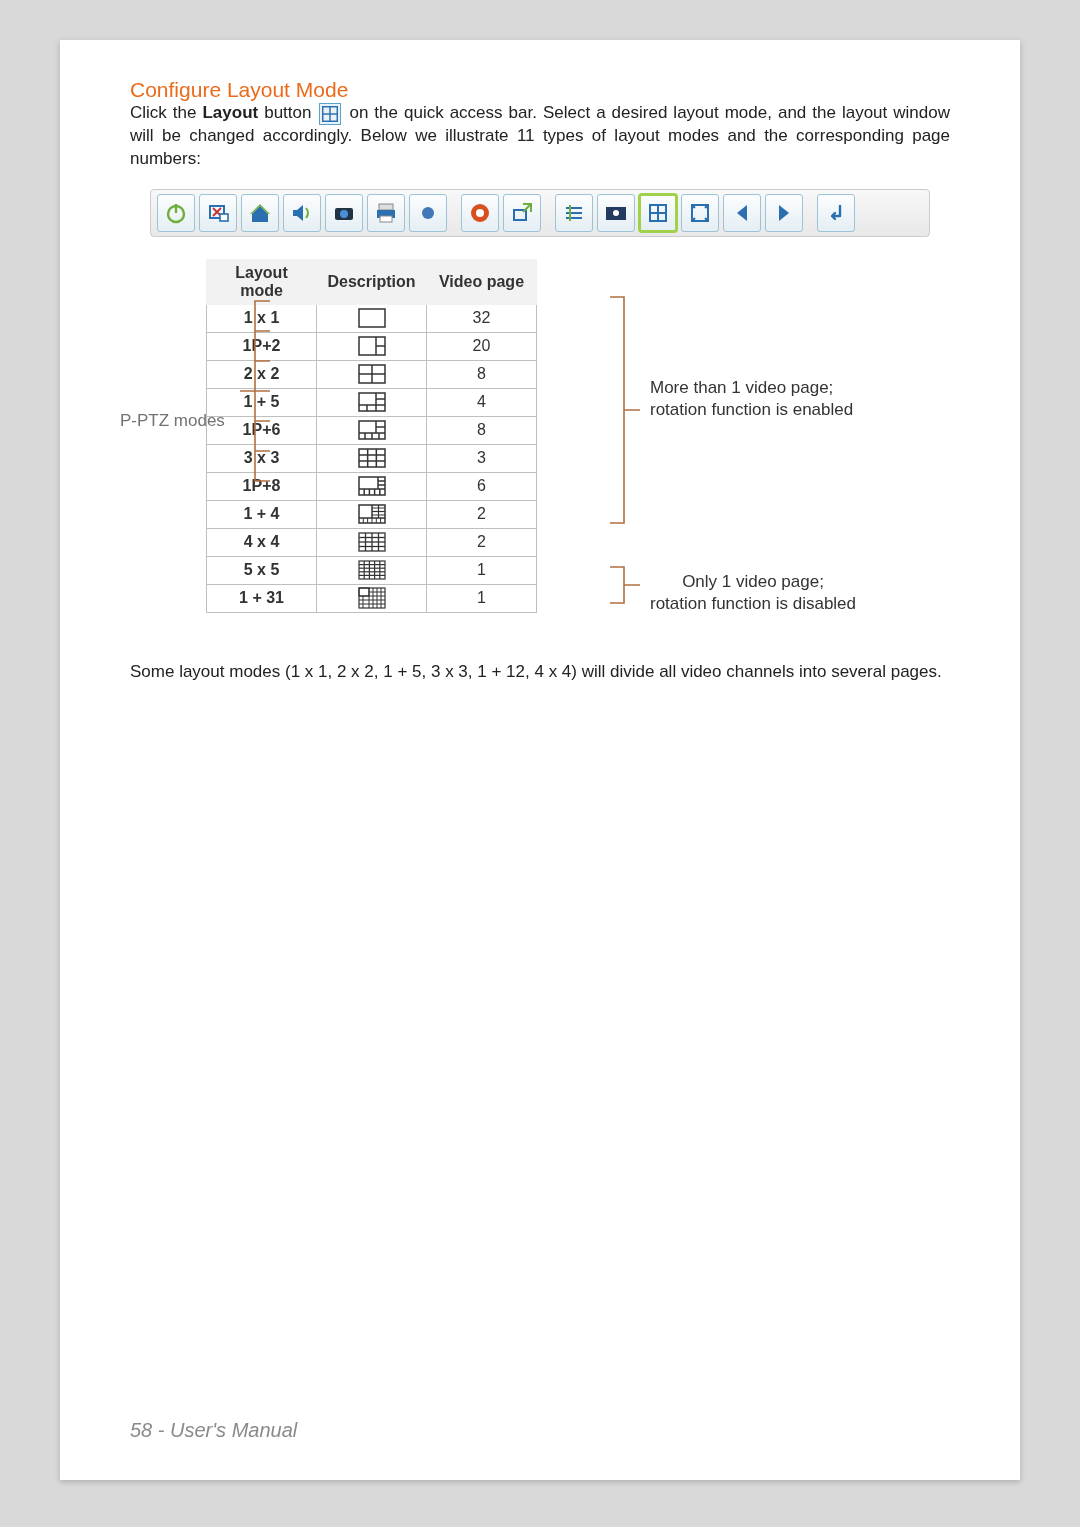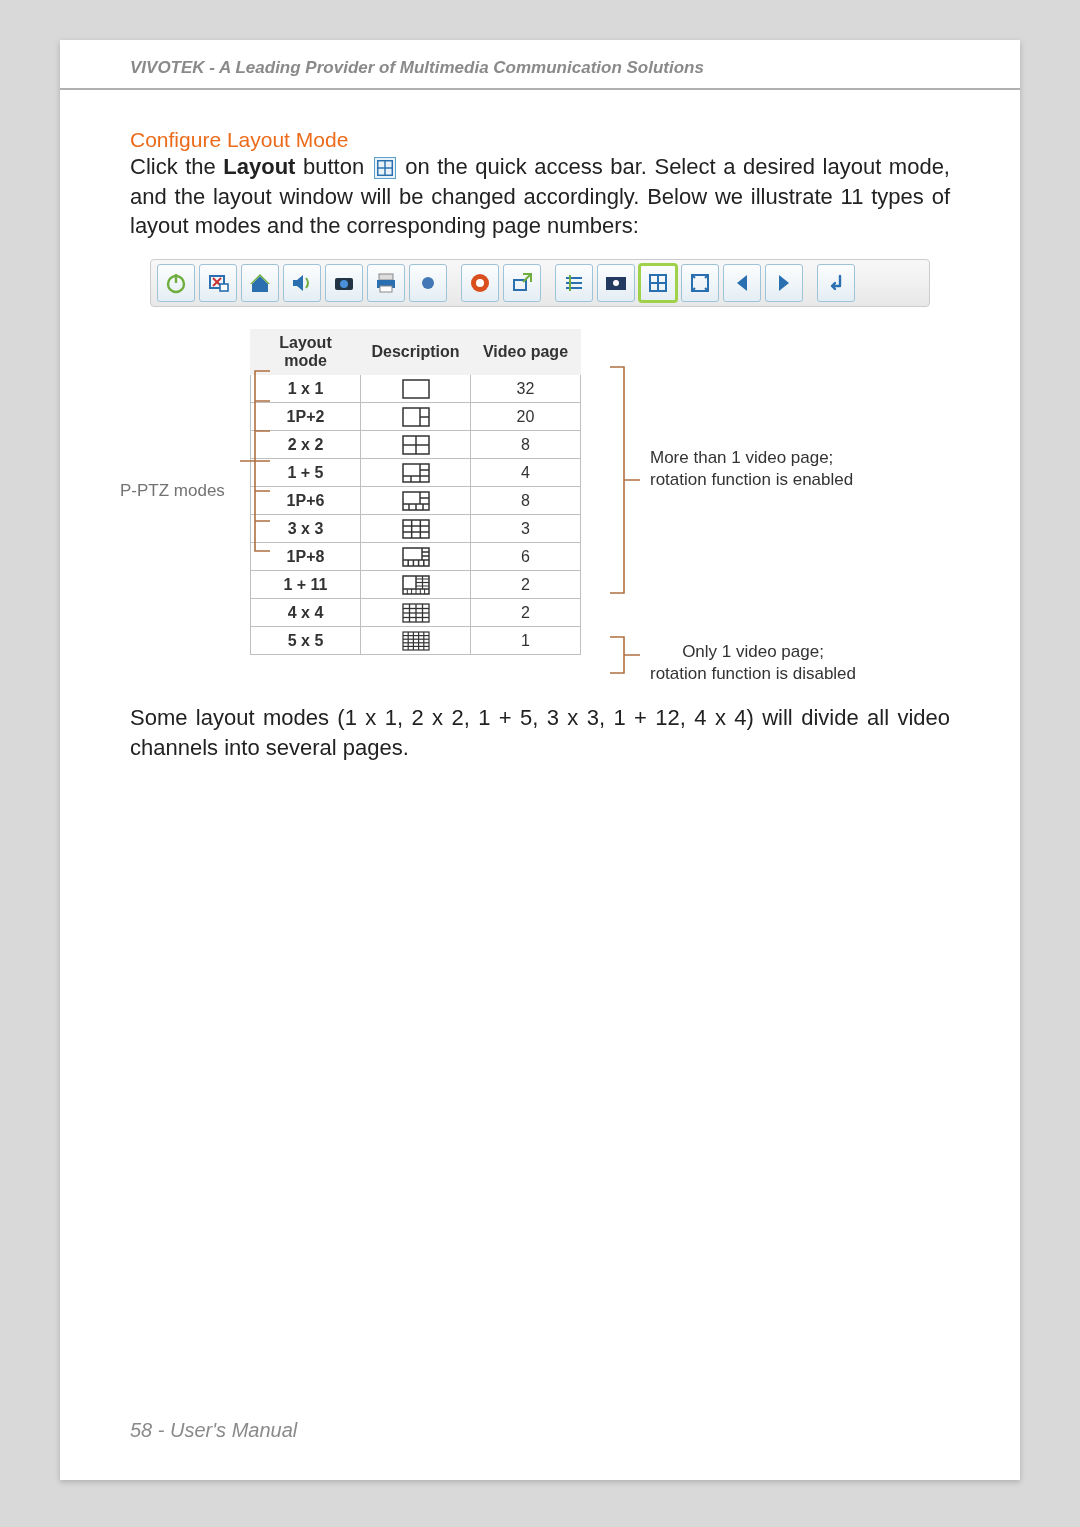--- a/index.html
+++ b/index.html
@@ -30,21 +30,21 @@
   }
   .content {
     padding: 38px 70px 0 70px;
   }
   .section-heading {
     color: #ec6b1a;
     font-size: 21px;
     font-weight: normal;
   }
   .para {
-    font-size: 22px;
+    font-size: 17px;
     line-height: 1.35;
     color: #222;
     text-align: justify;
     margin-bottom: 18px;
   }
   .para b { font-weight: bold; }
   .inline-icon {
     display: inline-block;
     width: 22px; height: 22px;
     border: 1px solid #5aa0c8;
@@ -83,21 +83,21 @@
   .tb-sep { width: 6px; }
   .tb-btn svg { width: 26px; height: 26px; }
   
   .layout-area {
     position: relative;
     width: 820px;
     margin: 0 auto;
   }
   .layout-table {
     border-collapse: collapse;
-    margin-left: 120px;
+    margin-left: 76px;
   }
   .layout-table th {
     background: #f2f2f2;
     font-weight: bold;
     font-size: 16px;
     padding: 4px 10px;
     border: 1px solid #f2f2f2;
     text-align: center;
   }
   .layout-table td {
@@ -162,23 +162,20 @@
     color: #8a8a8a;
     font-style: italic;
     font-size: 20px;
   }
 </style>
 </head>
 <body>
 
 <div class="page">
 
-  <div class="header-band">
-    <span class="header-text">VIVOTEK - A Leading Provider of Multimedia Communication Solutions</span>
-  </div>
 
   <div class="content">
 
     <h2 class="section-heading">Configure Layout Mode</h2>
 
     <p class="para">
       <span>Click the </span><b>Layout</b><span> button </span>
       <span class="inline-icon">
         <svg viewBox="0 0 22 22">
             <rect x="3" y="3" width="16" height="16" fill="none" stroke="#2a6fb0" stroke-width="1.6"></rect>
@@ -417,21 +414,21 @@
                   <line x1="20" y1="9" x2="27" y2="9" stroke="#333" stroke-width="1.5"></line>
                   <line x1="6.2" y1="13" x2="6.2" y2="19" stroke="#333" stroke-width="1.5"></line>
                   <line x1="11.4" y1="13" x2="11.4" y2="19" stroke="#333" stroke-width="1.5"></line>
                   <line x1="16.6" y1="13" x2="16.6" y2="19" stroke="#333" stroke-width="1.5"></line>
                   <line x1="21.8" y1="13" x2="21.8" y2="19" stroke="#333" stroke-width="1.5"></line>
                 </svg>
               </td>
             <td>6</td>
           </tr>
           <tr>
-            <td class="mode">1 + 11</td>
+            <td class="mode">1 + 4</td>
             <td class="desc">
                 <svg width="28" height="20">
                   <rect x="1" y="1" width="26" height="18" fill="none" stroke="#333" stroke-width="1.5"></rect>
                   <line x1="1" y1="14" x2="27" y2="14" stroke="#333" stroke-width="1.5"></line>
                   <line x1="14" y1="1" x2="14" y2="14" stroke="#333" stroke-width="1.5"></line>
                   <line x1="14" y1="7.5" x2="27" y2="7.5" stroke="#333" stroke-width="1.2"></line>
                   <line x1="20.5" y1="1" x2="20.5" y2="14" stroke="#333" stroke-width="1.2"></line>
                   <line x1="14" y1="4" x2="27" y2="4" stroke="#333" stroke-width="1"></line>
                   <line x1="14" y1="11" x2="27" y2="11" stroke="#333" stroke-width="1"></line>
                   <line x1="5.3" y1="14" x2="5.3" y2="19" stroke="#333" stroke-width="1"></line>
@@ -470,20 +467,41 @@
                     <line x1="21.8" y1="1" x2="21.8" y2="19"></line>
                     <line x1="1" y1="4.6" x2="27" y2="4.6"></line>
                     <line x1="1" y1="8.2" x2="27" y2="8.2"></line>
                     <line x1="1" y1="11.8" x2="27" y2="11.8"></line>
                     <line x1="1" y1="15.4" x2="27" y2="15.4"></line>
                   </g>
                 </svg>
               </td>
             <td>1</td>
           </tr>
+          <tr>
+            <td class="mode">1 + 31</td>
+            <td class="desc">
+                <svg width="28" height="22">
+                  <rect x="1" y="1" width="26" height="20" fill="none" stroke="#333" stroke-width="1.2"></rect>
+                  <rect x="1" y="1" width="10" height="8" fill="none" stroke="#333" stroke-width="1.2"></rect>
+                  <g stroke="#333" stroke-width="1">
+                    <line x1="11" y1="1" x2="11" y2="21"></line>
+                    <line x1="15" y1="1" x2="15" y2="21"></line>
+                    <line x1="19" y1="1" x2="19" y2="21"></line>
+                    <line x1="23" y1="1" x2="23" y2="21"></line>
+                    <line x1="1" y1="9" x2="27" y2="9"></line>
+                    <line x1="1" y1="13" x2="27" y2="13"></line>
+                    <line x1="1" y1="17" x2="27" y2="17"></line>
+                    <line x1="5" y1="9" x2="5" y2="21"></line>
+                    <line x1="11" y1="5" x2="27" y2="5"></line>
+                  </g>
+                </svg>
+              </td>
+            <td>1</td>
+          </tr>
         </tbody>
       </table>
     </div>
 
     <p class="para" style="margin-top:48px">Some layout modes (1 x 1, 2 x 2, 1 + 5, 3 x 3, 1 + 12, 4 x 4) will divide all video channels into several pages.</p>
 
   </div>
 
   <div class="footer">
     <span>58</span><span> - </span><span>User's Manual</span>

